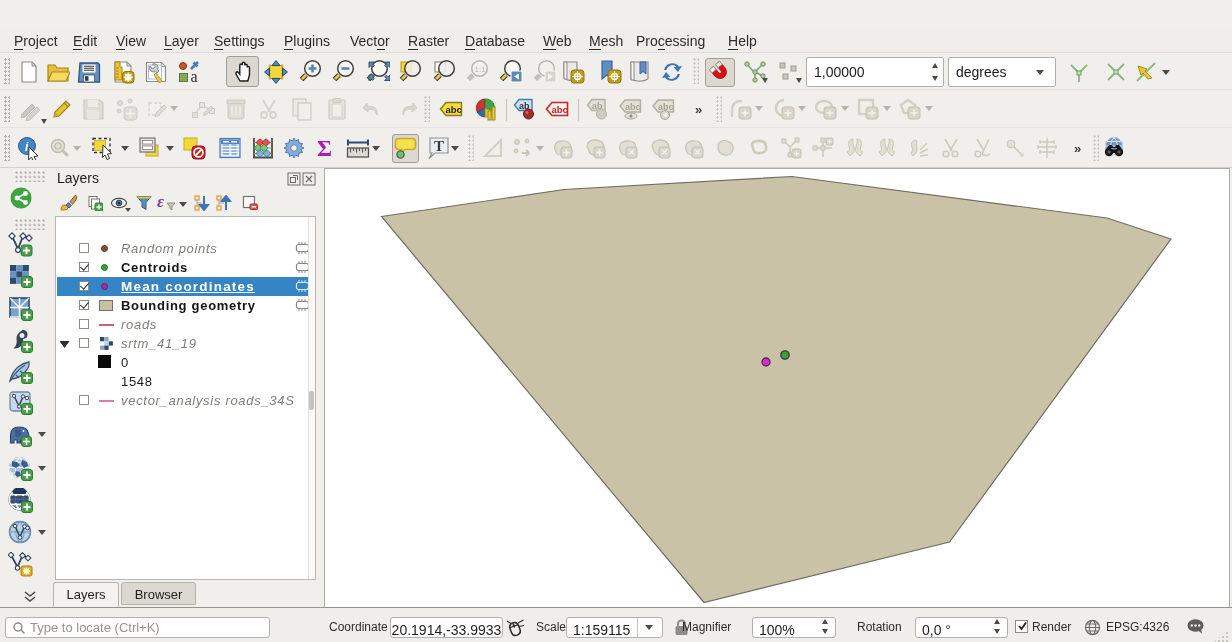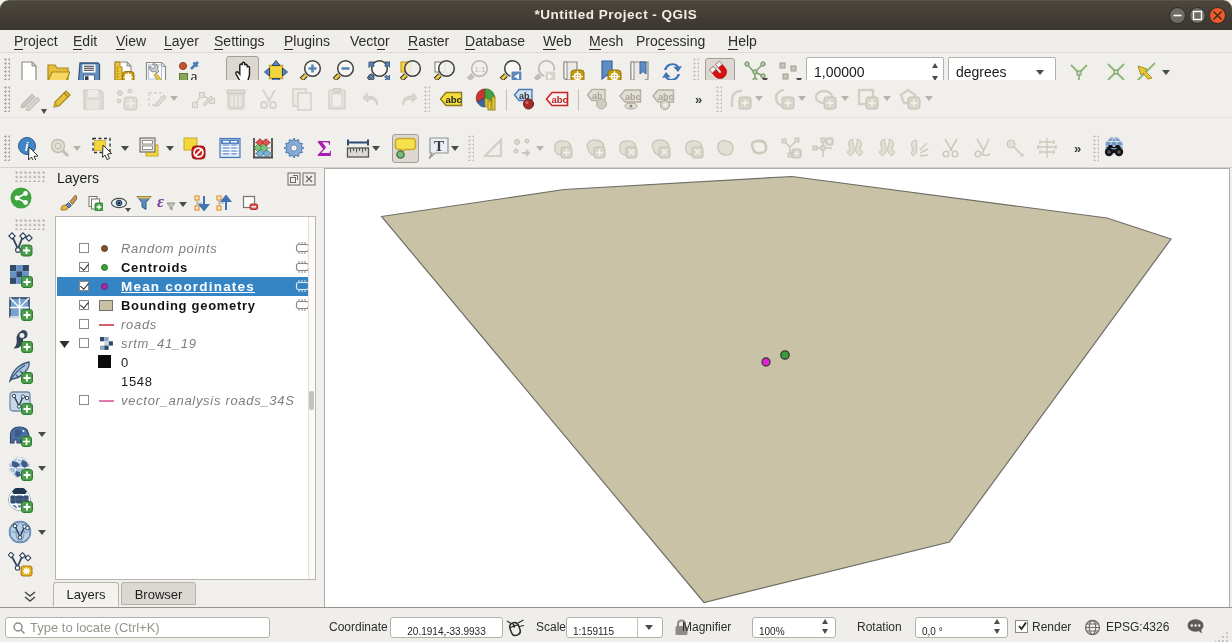--- a/index.html
+++ b/index.html
@@ -14,21 +14,21 @@
  color:#f2ede3;font-size:13.5px;font-weight:bold;letter-spacing:0.5px;}
 .wbtn{position:absolute;top:6px;width:17px;height:17px;border-radius:50%;
  border:1px solid #2a2823;}
 
 .menubar{position:absolute;left:0;top:30px;width:1232px;height:22px;background:#f0eeea;}
 .mi{position:absolute;top:3px;font-size:14px;color:#2c2c2c;}
 .mi u{text-decoration:none;border-bottom:1px solid #2c2c2c;padding-bottom:0px;}
 
 .tb{position:absolute;left:0;width:1232px;background:#f1efeb;}
 #tb1{top:52px;height:38px;box-shadow:inset 0 1px 0 #dedbd4,inset 0 -1px 0 #e5e2dc;}
-#tb2{top:80px;height:38px;box-shadow:inset 0 -1px 0 #e5e2dc;}
+#tb2{top:90px;height:38px;box-shadow:inset 0 -1px 0 #e5e2dc;}
 #tb3{top:128px;height:40px;border-bottom:1px solid #d5d2cb;}
 .ic{position:absolute;width:24px;height:24px;}
 .handle{position:absolute;width:6px;height:26px;
  background-image:radial-gradient(circle at 1.5px 1.5px,#b4b1aa 1px,transparent 1.3px);
  background-size:4px 4px;}
 .sep{position:absolute;width:6px;height:26px;
  background-image:radial-gradient(circle at 1.5px 1.5px,#c3c0b9 0.9px,transparent 1.2px);
  background-size:4px 4px;}
 .dd{position:absolute;width:0;height:0;border-left:4px solid transparent;
  border-right:4px solid transparent;border-top:5px solid #4b4b48;}
@@ -54,37 +54,26 @@
  border-right:1.8px solid #262626;border-bottom:1.8px solid #262626;transform:rotate(40deg);}
 .dot{position:absolute;left:44px;top:6px;width:7px;height:7px;border-radius:50%;}
 .comb{position:absolute;left:238px;top:3px;width:15px;height:12px;}
 .tabs{position:absolute;left:0px;top:414px;height:25px;}
 .tab{position:absolute;top:0;height:25px;font-size:13px;color:#1e1e1e;text-align:center;
  border:1px solid #b6b3ad;border-radius:3px 3px 0 0;padding-top:4px;}
 
 .status{position:absolute;left:0;top:607px;width:1232px;height:35px;background:#f0eeea;border-top:1px solid #95938d;}
 .sbox{position:absolute;background:#ffffff;border:1px solid #b4b1ab;border-radius:3px;}
 .slbl{position:absolute;font-size:12px;color:#2d2d2d;}
-.sval{font-size:10px;color:#1e1e1e;}
+.sval{font-size:14px;color:#1e1e1e;}
 </style>
 </head>
 <body>
 <div class="app">
 
-  <div class="titlebar">
-    <div class="title-txt">*Untitled Project - QGIS</div>
-    <div class="wbtn" style="left:1169px;background:#6f6b62;"></div>
-    <div class="wbtn" style="left:1189px;background:#6f6b62;"></div>
-    <div class="wbtn" style="left:1209px;background:#ee5a29;"></div>
-    <svg class="abs" style="left:1169px;top:6px;" width="57" height="17">
-      <line x1="4.5" y1="8.5" x2="12.5" y2="8.5" stroke="#fdfdfd" stroke-width="1.6"></line>
-      <rect x="24.5" y="4.5" width="8" height="8" fill="none" stroke="#fdfdfd" stroke-width="1.4"></rect>
-      <path d="M44.5 4.5 L52.5 12.5 M52.5 4.5 L44.5 12.5" stroke="#3e2d17" stroke-width="1.6"></path>
-    </svg>
-  </div>
 
   <div class="menubar">
     <span class="mi" style="left:14px;"><u>P</u>roject</span>
     <span class="mi" style="left:73px;"><u>E</u>dit</span>
     <span class="mi" style="left:116px;"><u>V</u>iew</span>
     <span class="mi" style="left:164px;"><u>L</u>ayer</span>
     <span class="mi" style="left:214px;"><u>S</u>ettings</span>
     <span class="mi" style="left:284px;"><u>P</u>lugins</span>
     <span class="mi" style="left:350px;">Vect<u>o</u>r</span>
     <span class="mi" style="left:408px;"><u>R</u>aster</span>

